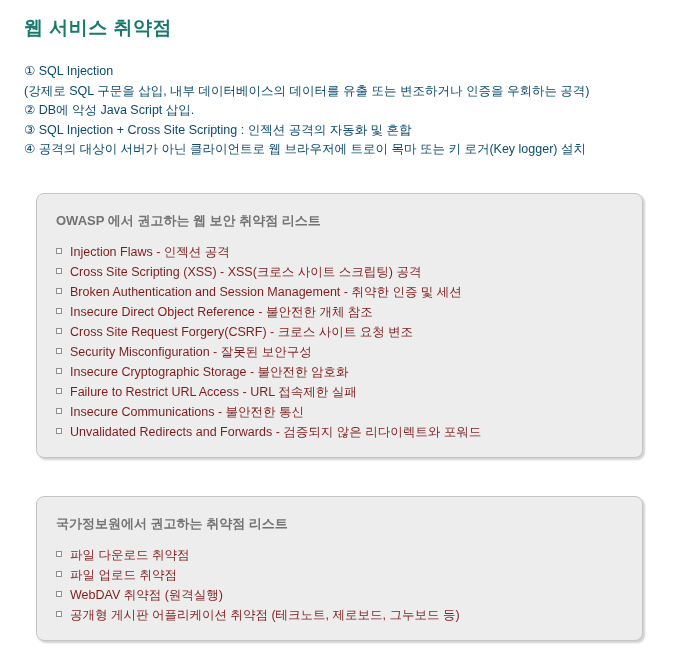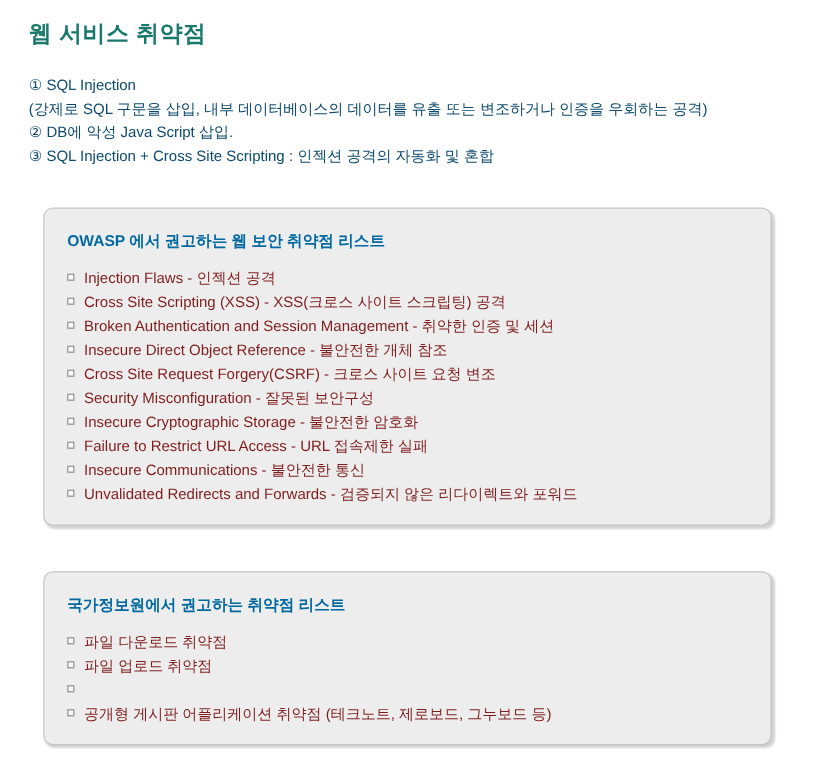--- a/index.html
+++ b/index.html
@@ -50,21 +50,21 @@
   }
   .panel-owasp {
     margin-top: 33px;
   }
   .panel-nis {
     margin-top: 38px;
   }
   .panel-title {
     font-size: 13px;
     font-weight: bold;
-    color: #0369a1;
+    color: #737373;
     margin: 0 0 12px 0;
   }
   .panel-list {
     list-style: none;
     margin: 0;
     padding: 0;
   }
   .panel-list li {
     font-size: 12.5px;
     line-height: 20px;
@@ -86,20 +86,21 @@
 
 <div class="page">
 
   <h1 class="page-title">웹 서비스 취약점</h1>
 
   <div class="intro">
     <div class="intro-line">① SQL Injection</div>
     <div class="intro-line">(강제로 SQL 구문을 삽입, 내부 데이터베이스의 데이터를 유출 또는 변조하거나 인증을 우회하는 공격)</div>
     <div class="intro-line">② DB에 악성 Java Script 삽입.</div>
     <div class="intro-line">③ SQL Injection + Cross Site Scripting : 인젝션 공격의 자동화 및 혼합</div>
+    <div class="intro-line">④ 공격의 대상이 서버가 아닌 클라이언트로 웹 브라우저에 트로이 목마 또는 키 로거(Key logger) 설치</div>
   </div>
 
   <div class="panel panel-owasp">
     <div class="panel-title">OWASP 에서 권고하는 웹 보안 취약점 리스트</div>
     <ul class="panel-list">
       <li><span class="bullet"></span><span>Injection Flaws - 인젝션 공격</span></li>
       <li><span class="bullet"></span><span>Cross Site Scripting (XSS)  - XSS(크로스 사이트 스크립팅) 공격</span></li>
       <li><span class="bullet"></span><span>Broken Authentication and Session Management - 취약한 인증 및 세션</span></li>
       <li><span class="bullet"></span><span>Insecure Direct Object Reference - 불안전한 개체 참조</span></li>
       <li><span class="bullet"></span><span>Cross Site Request Forgery(CSRF)  - 크로스 사이트 요청 변조</span></li>
@@ -109,18 +110,18 @@
       <li><span class="bullet"></span><span>Insecure Communications - 불안전한 통신</span></li>
       <li><span class="bullet"></span><span>Unvalidated Redirects and Forwards - 검증되지 않은 리다이렉트와 포워드</span></li>
     </ul>
   </div>
 
   <div class="panel panel-nis">
     <div class="panel-title">국가정보원에서 권고하는 취약점 리스트</div>
     <ul class="panel-list">
       <li><span class="bullet"></span><span>파일 다운로드 취약점</span></li>
       <li><span class="bullet"></span><span>파일 업로드 취약점</span></li>
-      <li><span class="bullet"></span></li>
+      <li><span class="bullet"></span><span>WebDAV 취약점 (원격실행)</span></li>
       <li><span class="bullet"></span><span>공개형 게시판 어플리케이션 취약점 (테크노트, 제로보드, 그누보드 등)</span></li>
     </ul>
   </div>
 
 </div>
 
 </body></html>

